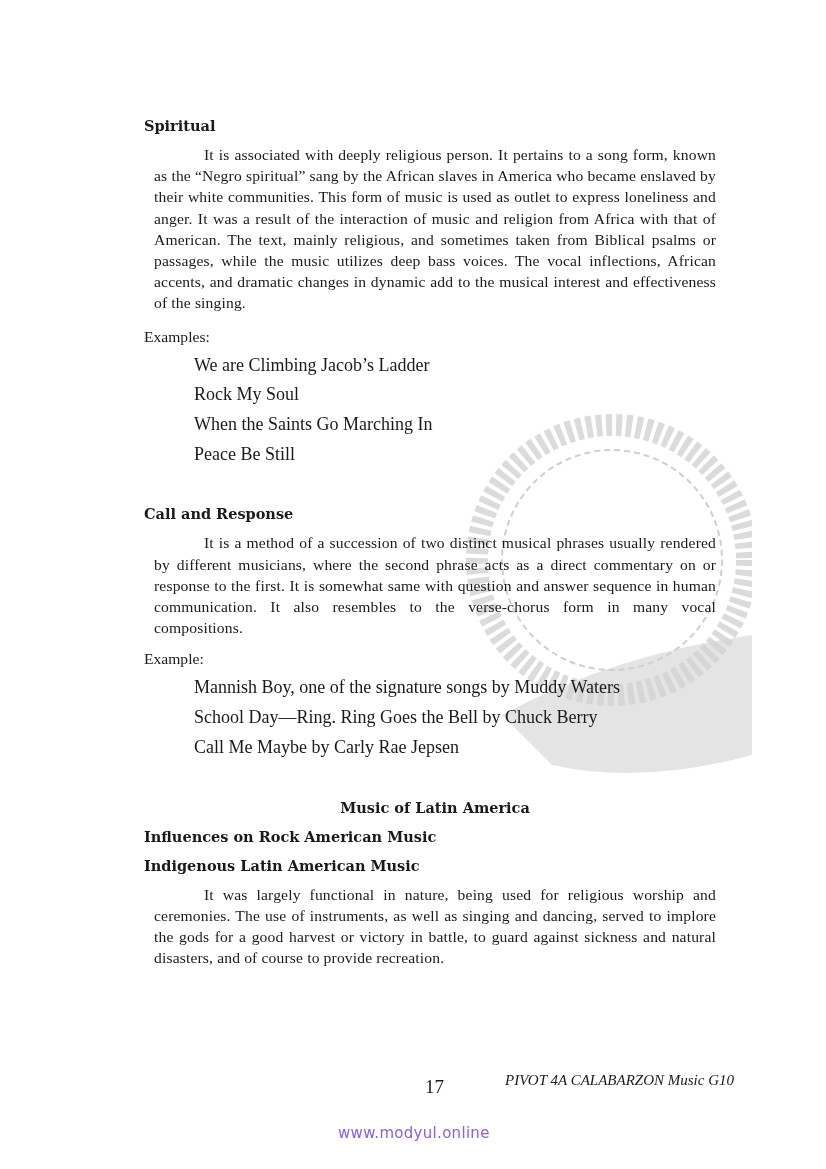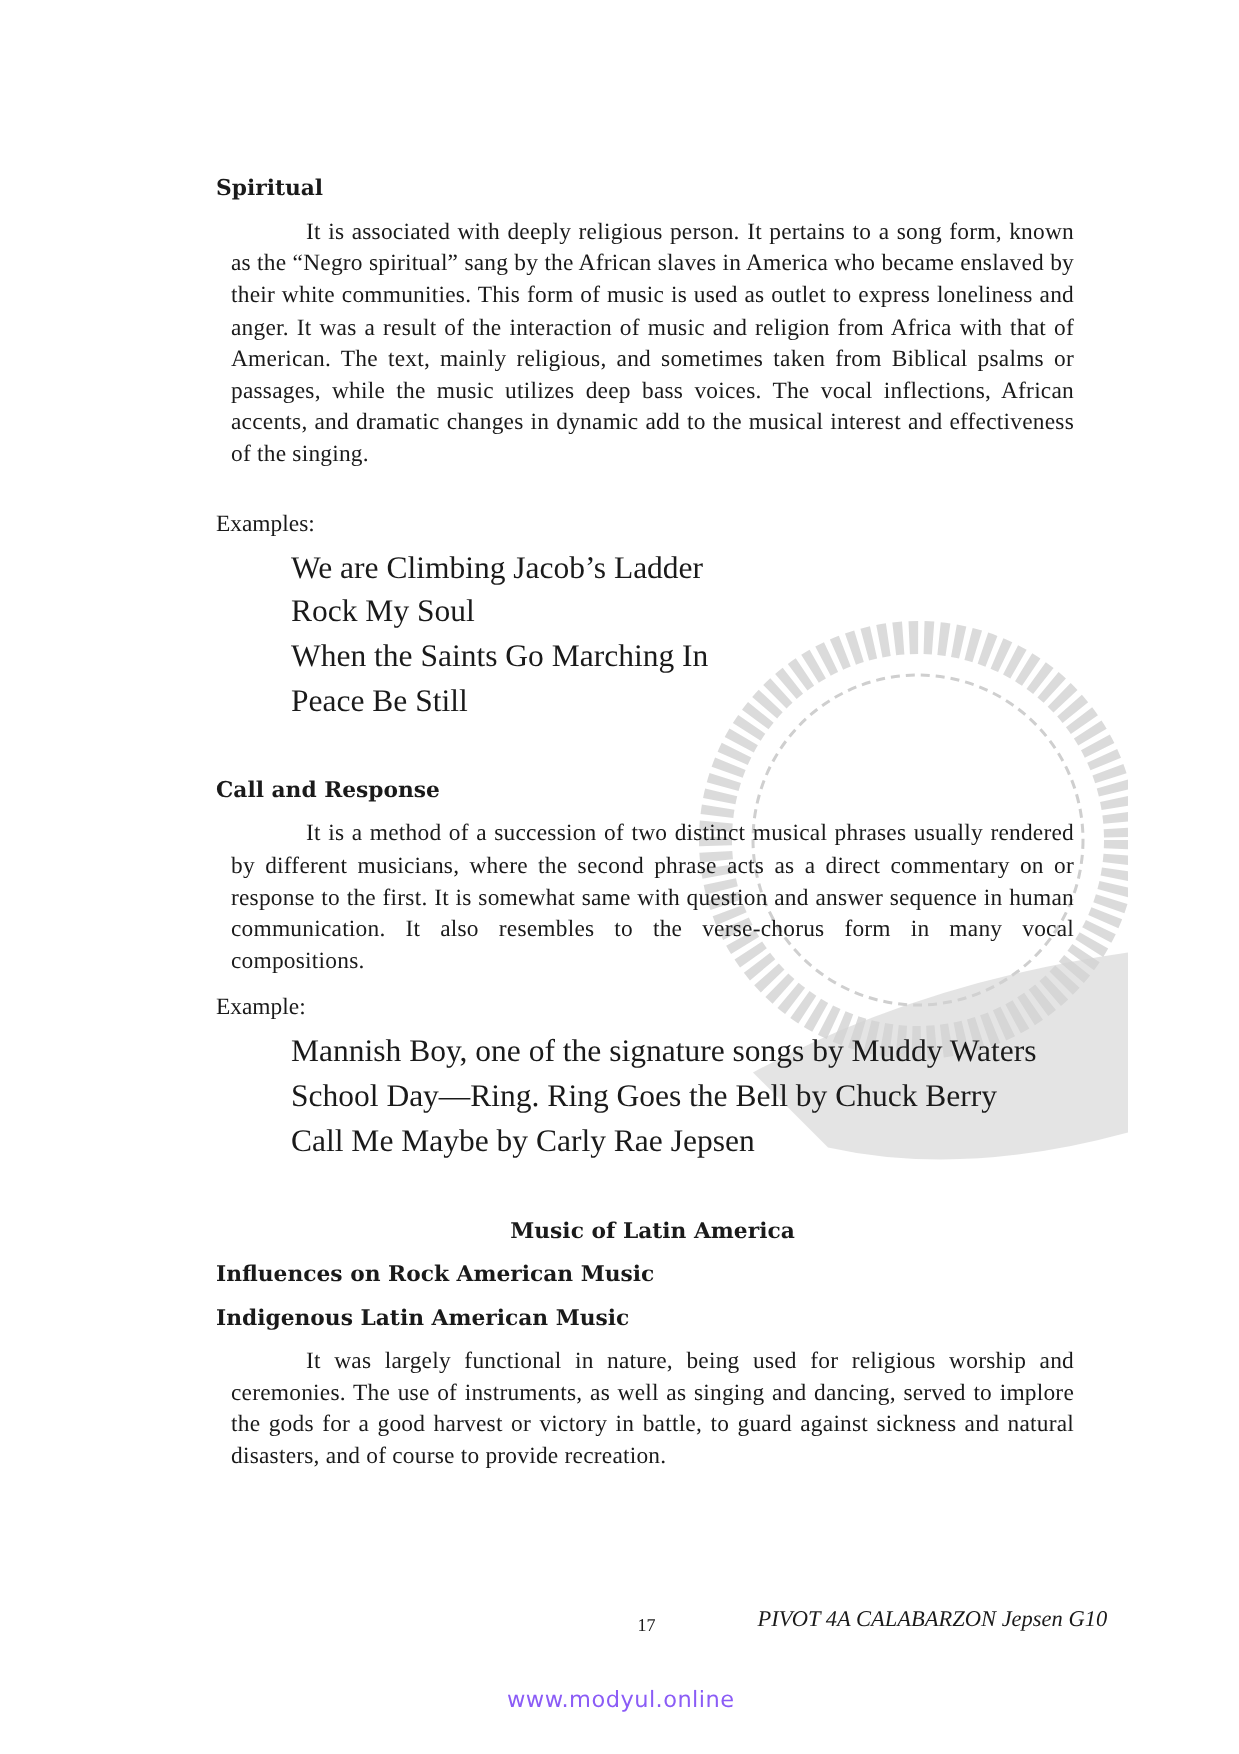--- a/index.html
+++ b/index.html
@@ -5,44 +5,44 @@
     html, body { margin: 0; padding: 0; background: #ffffff; }
     body { width: 826px; height: 1169px; position: relative; overflow: hidden;
            font-family: "DejaVu Serif", "Liberation Serif", serif; color: #1a1a1a; }
     .page { position: absolute; left: 0; top: 0; width: 826px; height: 963px; }
     .content { position: absolute; left: 144px; top: 117px; width: 582px;
                font-family: "Liberation Serif", "DejaVu Serif", serif; font-size: 16px; }
     .h { font-weight: bold; font-family: "DejaVu Serif", serif; font-size: 14.5px; margin: 0; }
     .p { text-align: justify; line-height: 21.2px; margin: 10px; font-size: 15.6px; letter-spacing: 0.15px; }
     .p .indent { display: inline-block; width: 50px; }
     .lbl { margin: 0; line-height: 21px; font-size: 15.6px; }
-    .ex { margin: 0; padding-left: 50px; font-size: 21px; line-height: 29.7px; }
+    .ex { margin: 0; padding-left: 50px; font-size: 18px; line-height: 29.7px; }
     .center { text-align: center; }
     .seal { position: absolute; left: 462px; top: 385px; width: 290px; height: 400px; pointer-events: none; }
-    .footer-num { position: absolute; left: 425px; top: 1076px; font-size: 12px; font-family: "Liberation Serif", serif; }
+    .footer-num { position: absolute; left: 425px; top: 1076px; font-size: 19px; font-family: "Liberation Serif", serif; }
     .footer-title { position: absolute; left: 505px; top: 1072px; font-size: 15px; font-style: italic; font-family: "Liberation Serif", serif; }
     .site { position: absolute; left: 338px; top: 1124px; font-size: 15px; color: #8b5cf6; font-family: "DejaVu Sans", sans-serif; letter-spacing: 0.3px; }
   </style>
 </head>
 <body>
 
 <div class="page">
 
   <svg class="seal" viewBox="0 0 290 400">
     <g fill="none" stroke="#cfcfcf" stroke-dasharray="6 4">
       <circle cx="150" cy="175" r="135" stroke-width="22" opacity="0.75"></circle>
       <circle cx="150" cy="175" r="110" stroke-width="2"></circle>
     </g>
     <path d="M40 330 Q150 270 290 250 L290 370 Q180 400 90 380 Z" fill="#d2d2d2" opacity="0.6"></path>
   </svg>
 
   <div class="content">
     <p class="h" style="margin-bottom:9px;">Spiritual</p>
     <p class="p"><span class="indent"></span><span>It is associated with deeply religious person. It pertains to a song form, known as the “Negro spiritual” sang by the African slaves in America who became enslaved by their white communities. This form of music is used as outlet to express loneliness and anger. It was a result of the interaction of music and religion from Africa with that of American. The text, mainly religious, and sometimes taken from Biblical psalms or passages, while the music utilizes deep bass voices. The vocal inflections, African accents, and dramatic changes in dynamic add to the musical interest and effectiveness of the singing.</span></p>
-    <p class="lbl" style="margin-top:25px;margin-bottom:4px;">Examples:</p>
+    <p class="lbl" style="margin-top:12px;margin-bottom:4px;">Examples:</p>
     <div>
       <p class="ex">We are Climbing Jacob’s Ladder</p>
       <p class="ex">Rock My Soul</p>
       <p class="ex">When the Saints Go Marching In</p>
       <p class="ex">Peace Be Still</p>
     </div>
 
     <p class="h" style="margin-top:36px;margin-bottom:9px;">Call and Response</p>
     <p class="p"><span class="indent"></span><span>It is a method of a succession of two distinct musical phrases usually rendered by different musicians, where the second phrase acts as a direct commentary on or response to the first. It is somewhat same with question and answer sequence in human communication. It also resembles to the verse-chorus form in many vocal compositions.</span></p>
     <p class="lbl" style="margin-top:8px;margin-bottom:4px;">Example:</p>
@@ -52,15 +52,15 @@
       <p class="ex">Call Me Maybe by Carly Rae Jepsen</p>
     </div>
 
     <p class="h center" style="margin-top:36px;">Music of Latin America</p>
     <p class="h" style="margin-top:12px;">Influences on Rock American Music</p>
     <p class="h" style="margin-top:12px;margin-bottom:9px;">Indigenous Latin American Music</p>
     <p class="p"><span class="indent"></span><span>It was largely functional in nature, being used for religious worship and ceremonies. The use of instruments, as well as singing and dancing, served to implore the gods for a good harvest or victory in battle, to guard against sickness and natural disasters, and of course to provide recreation.</span></p>
   </div>
 
   <div class="footer-num">17</div>
-  <div class="footer-title">PIVOT 4A CALABARZON Jepsen G10</div>
+  <div class="footer-title">PIVOT 4A CALABARZON Music G10</div>
   <div class="site">www.modyul.online</div>
 </div>
 
 </body></html>

